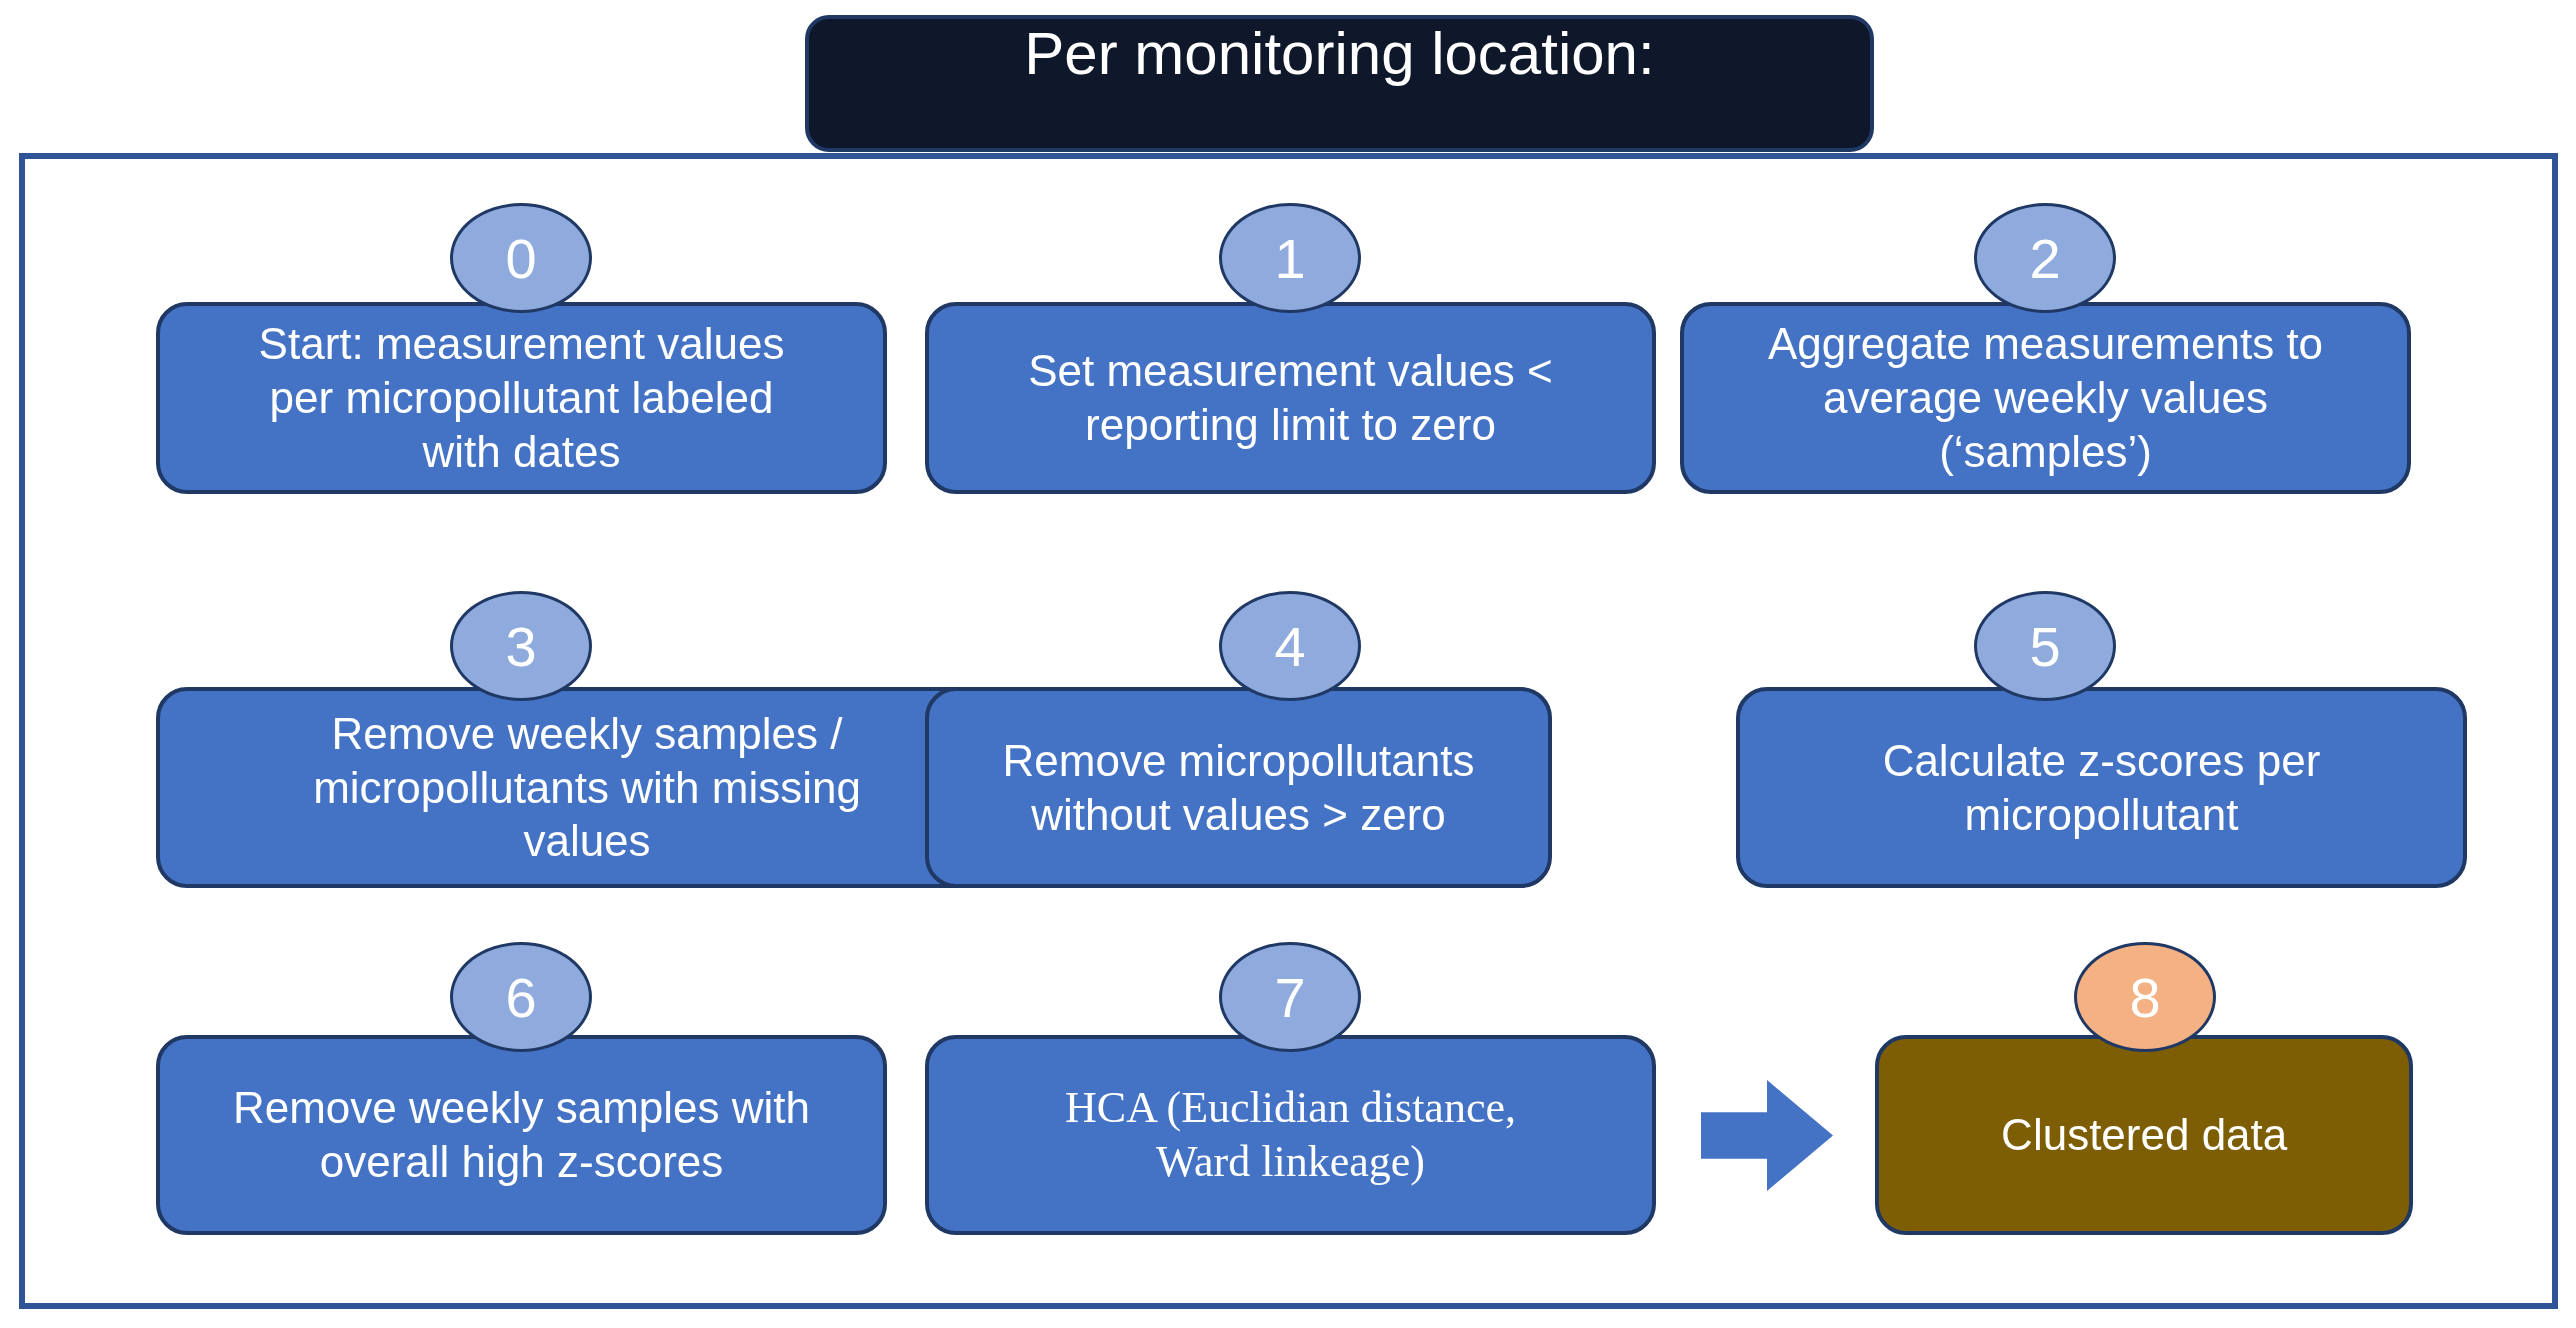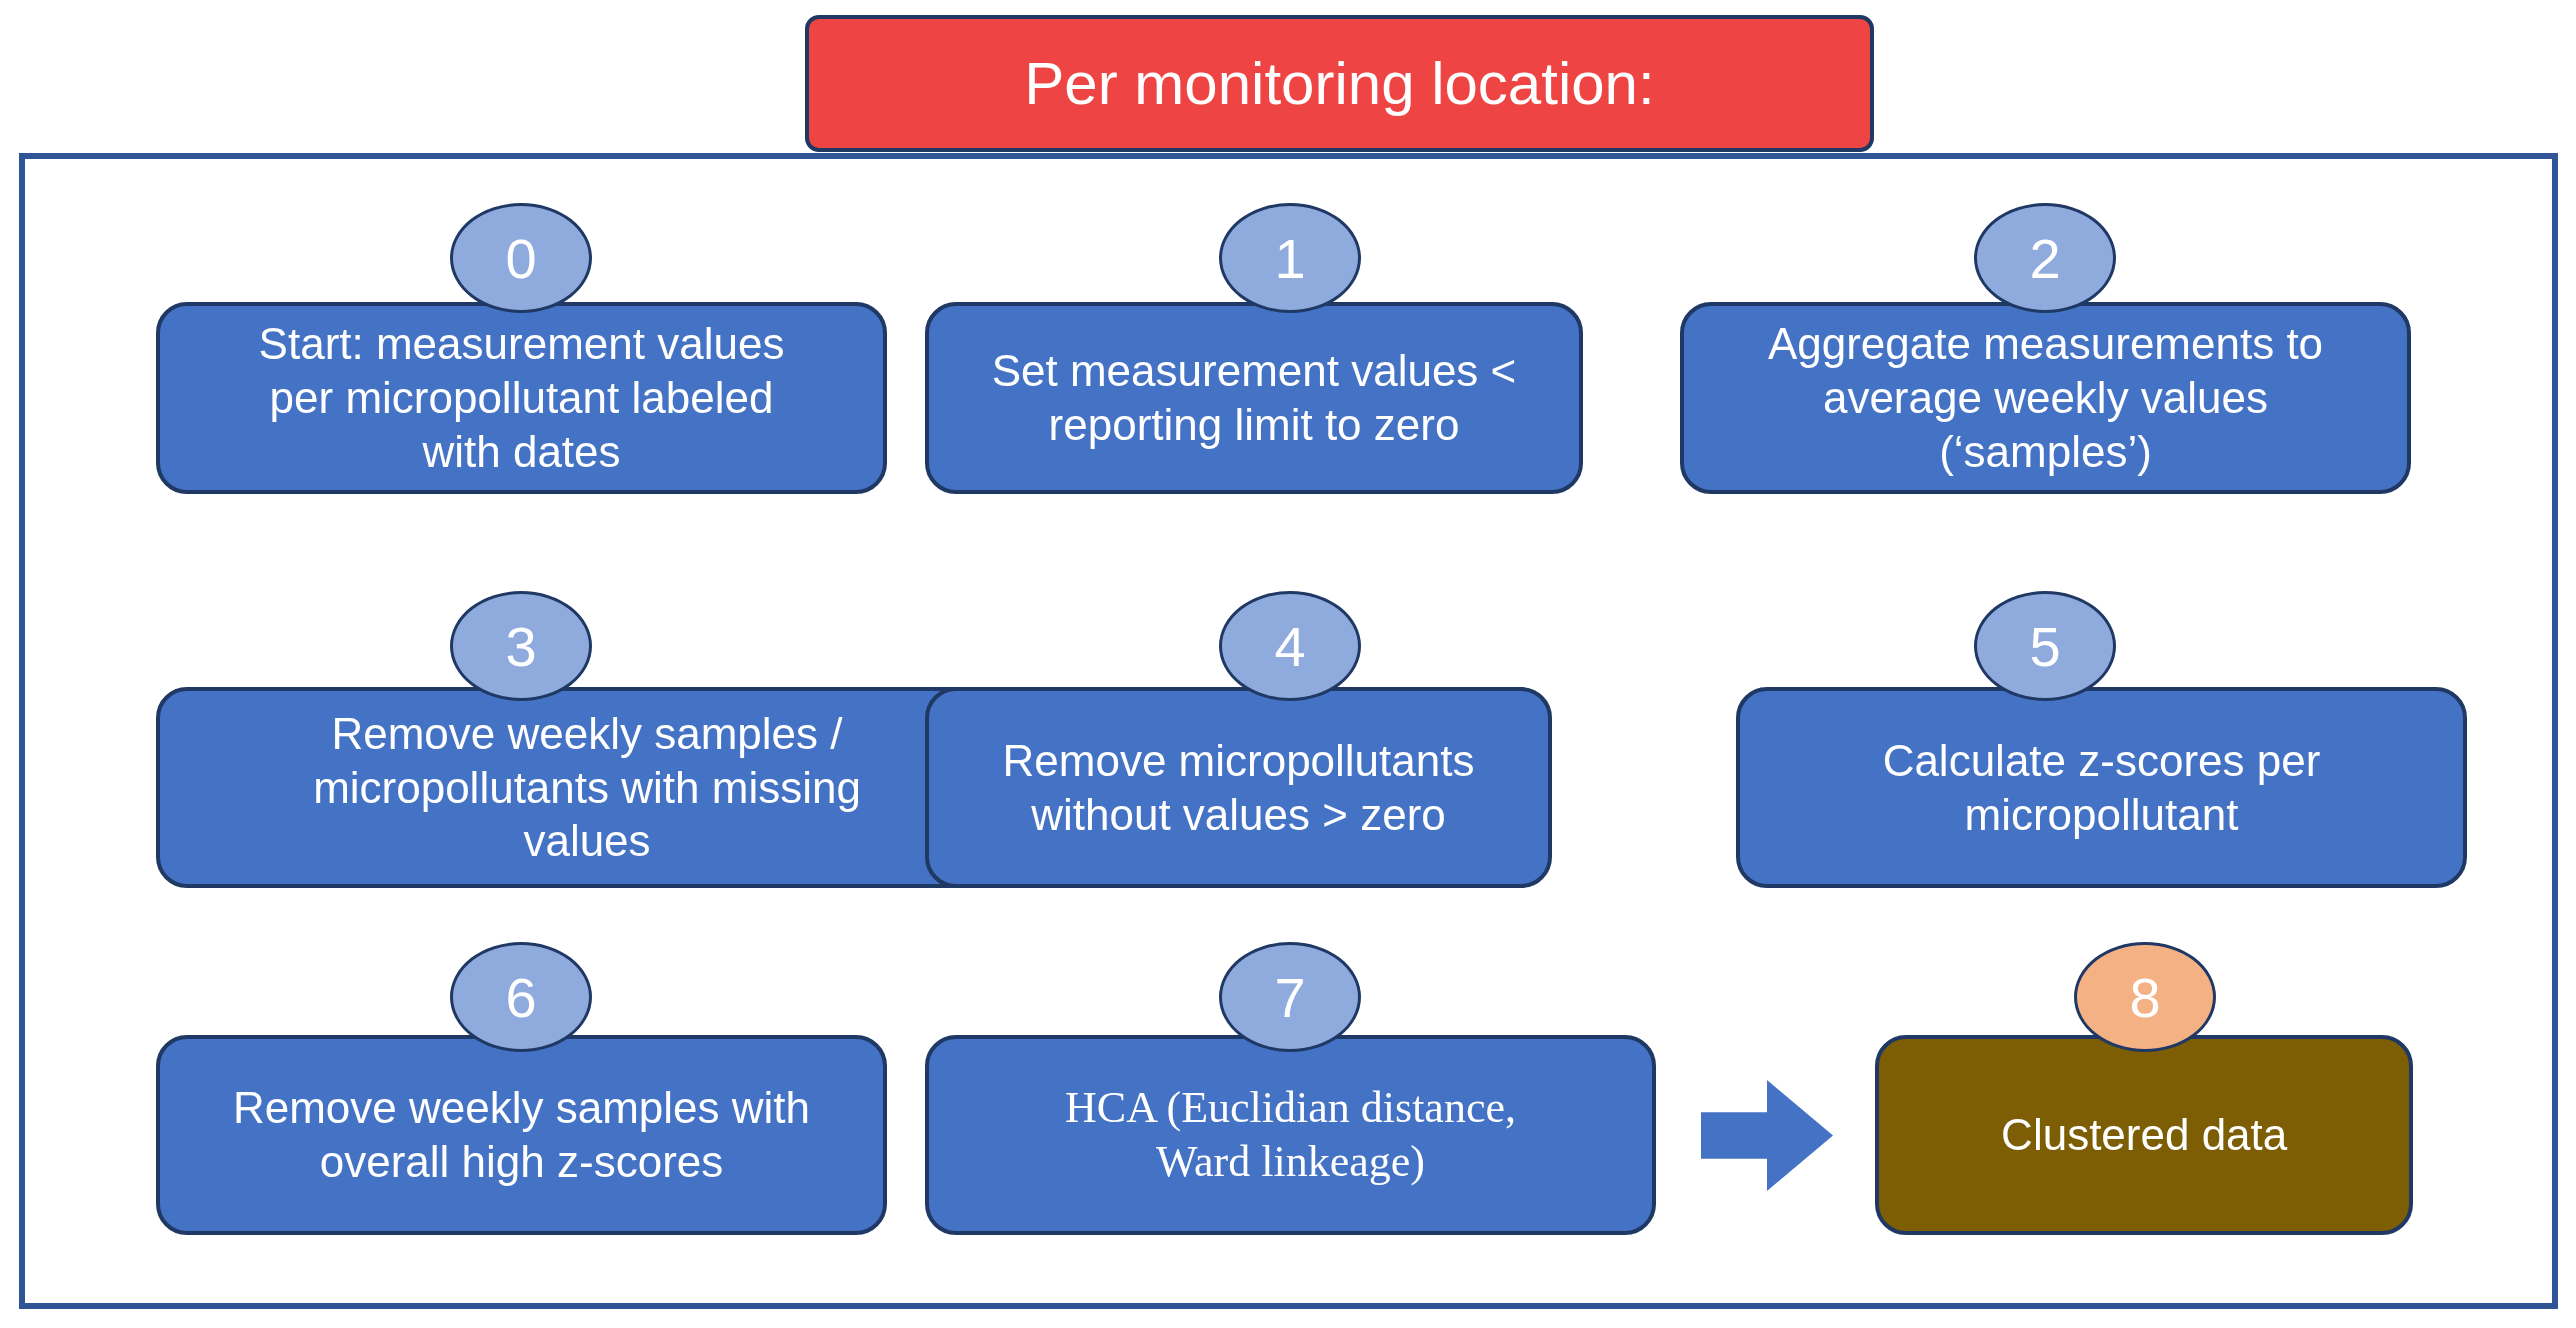--- a/index.html
+++ b/index.html
@@ -24,26 +24,25 @@
     border: 6.2px solid #2F5597;
     background: #ffffff;
     box-sizing: border-box;
   }
   .title-box {
     position: absolute;
     left: 805px;
     top: 15.3px;
     width: 1069px;
     height: 137px;
-    background: #ef4444;
+    background: #0f172a;
     border: 4.2px solid #1F3864;
-    border-radius: 14px;
+    border-radius: 24px;
     box-sizing: border-box;
     display: flex;
-    align-items: center;
     justify-content: center;
     color: #ffffff;
     font-size: 60px;
     z-index: 3;
   }
   .step {
     position: absolute;
     background: #4472C4;
     border: 4.2px solid #1F3864;
     border-radius: 31px;
@@ -53,21 +52,21 @@
     line-height: 1.22;
     display: flex;
     align-items: center;
     justify-content: center;
     text-align: center;
     white-space: pre-line;
     padding: 0 23.6px;
     z-index: 1;
   }
   .s0 { left: 156px;  top: 302px;  width: 731px; height: 192px; }
-  .s1 { left: 925px; top: 302px;  width: 658px; height: 192px; }
+  .s1 { left: 925px; top: 302px;  width: 731px; height: 192px; }
   .s2 { left: 1680px; top: 302px;  width: 731px; height: 192px; }
   .s3 { left: 156px;  top: 687px;  width: 862px; height: 201px; }
   .s4 { left: 925px; top: 687px;  width: 627px; height: 201px; }
   .s5 { left: 1736px; top: 687px;  width: 731px; height: 201px; }
   .s6 { left: 156px;  top: 1035px; width: 731px; height: 200px; }
   .s7 { left: 925px; top: 1035px; width: 731px; height: 200px; font-family: Liberation Serif, serif; }
   .s8 { left: 1875px; top: 1035px; width: 538px;  height: 200px;
         background: #7D5E05; padding-left: 24px; }
   .badge {
     position: absolute;

